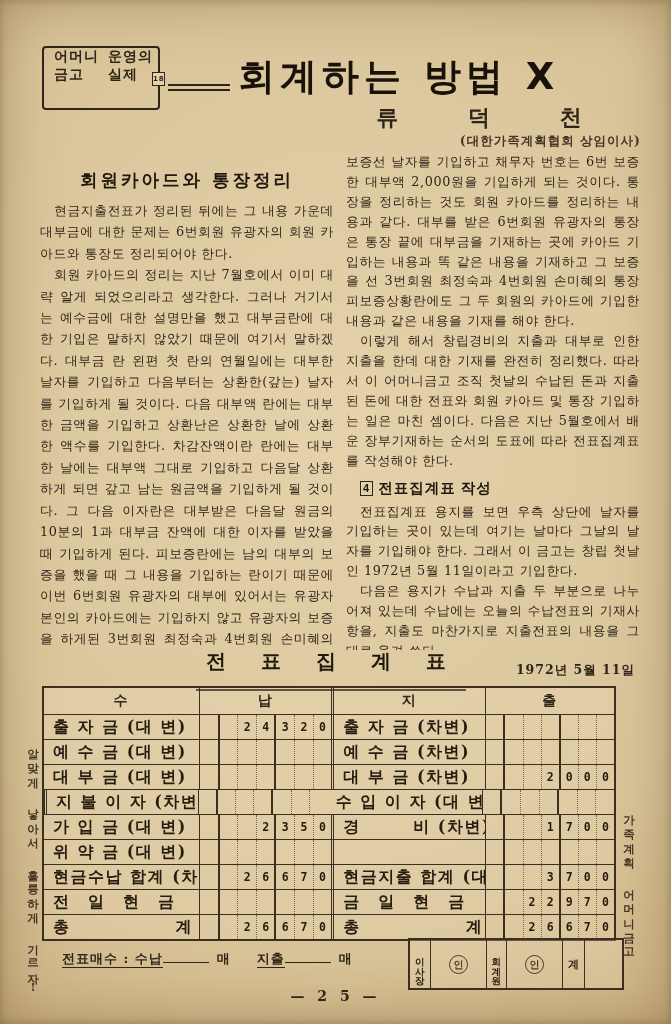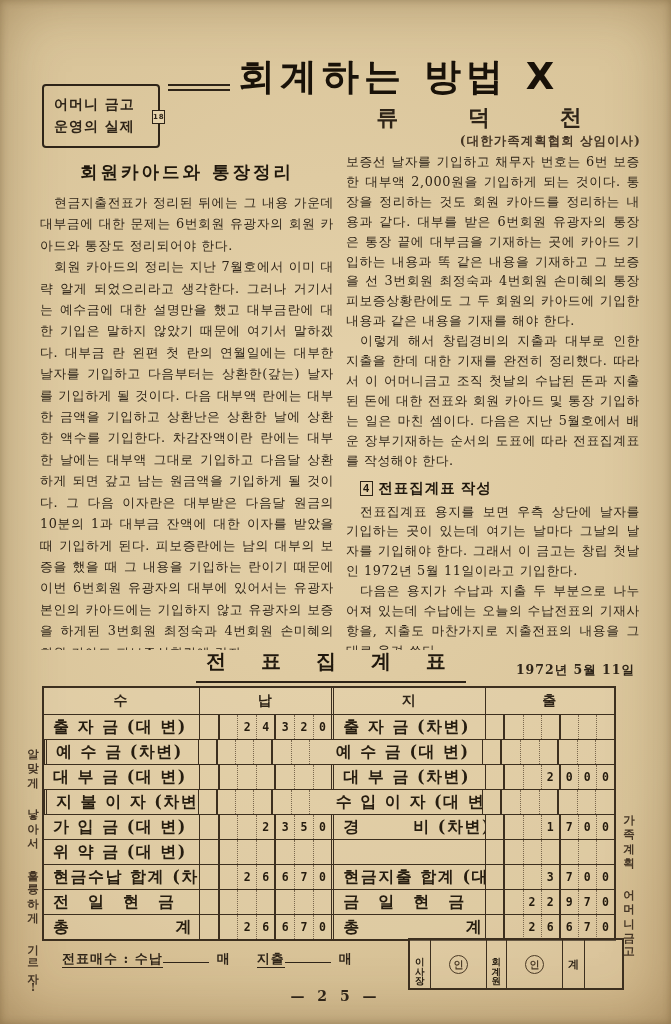--- a/index.html
+++ b/index.html
@@ -22,24 +22,24 @@
     background:
       radial-gradient(ellipse 120% 90% at 50% 42%, var(--paper-hi) 0%, var(--paper) 55%, var(--paper-lo) 100%);
     box-shadow:inset 0 0 60px rgba(90,60,20,.35), inset 0 0 8px rgba(60,40,10,.3);
   }
 
   
   .masthead{position:absolute;left:0;top:0;width:100%;height:150px;}
   .badge{
     position:absolute;left:42px;top:46px;width:118px;height:64px;
     border:2.5px solid var(--ink);border-radius:4px;
-    display:flex;flex-direction:column;justify-content:center;gap:4px;
+    display:flex;justify-content:center;gap:4px;
     padding-left:10px;
     font-family:"DejaVu Sans","Liberation Sans",sans-serif;
-    font-weight:bold;font-size:14px;letter-spacing:1px;color:var(--ink);margin-top:38px;
+    font-weight:bold;font-size:14px;letter-spacing:1px;color:var(--ink);
   }
   .badge-num{
     position:absolute;right:-7px;top:24px;width:13px;height:14px;
     border:1.5px solid var(--ink);background:var(--paper-hi);
     font-size:7px;line-height:12px;text-align:center;font-weight:bold;
   }
   .dbl-rule{
     position:absolute;left:168px;top:84px;width:62px;height:7px;
     border-top:2px solid var(--ink);border-bottom:2px solid var(--ink);
   }
@@ -60,21 +60,21 @@
   }
 
   
   .columns{
     position:absolute;left:40px;top:152px;width:600px;height:498px;
     display:flex;gap:12px;overflow:hidden;
   }
   .col{width:294px;overflow:hidden;}
   .col-heading{
     text-align:center;font-size:17.5px;font-weight:bold;letter-spacing:3px;
-    margin:8px 0 8px 0;color:#20180d;
+    margin:16px 0 8px 0;color:#20180d;
     font-family:"DejaVu Sans","Liberation Sans",sans-serif;
   }
   .col p{
     font-size:12.8px;line-height:21.4px;letter-spacing:.6px;
     text-align:justify;color:var(--ink);
   }
   .col.right p{line-height:19.9px;}
   .col p.indent{text-indent:1.1em;}
   .sub-heading{
     font-size:14.5px;font-weight:bold;margin:8px 0 4px 14px;
@@ -84,21 +84,21 @@
   .boxed-num{
     display:inline-block;border:1.4px solid var(--ink);padding:0 2px;
     font-size:11px;line-height:13px;vertical-align:1px;margin-right:5px;
   }
 
   
   .table-section{position:absolute;left:0;top:646px;width:671px;}
   .table-title{
     position:absolute;left:196px;top:2px;
     font-size:20px;font-weight:bold;letter-spacing:14px;
-    border-bottom:2.2px solid var(--ink);padding:0 6px 6px 10px;color:#20180d;
+    border-bottom:2.2px solid var(--ink);padding:0 6px 14px 10px;color:#20180d;
     white-space:nowrap;
   }
   .table-date{
     position:absolute;right:36px;top:16px;font-size:12.5px;letter-spacing:1px;font-weight:bold;
   }
   .sum-table{
     position:absolute;left:42px;top:40px;width:574px;
     border:2.4px solid var(--line);
     background:rgba(240,225,190,.25);
   }
@@ -234,34 +234,34 @@
                 <span class="dcell grp"></span>
                 <span class="dcell"></span>
                 <span class="dcell"></span>
                 <span class="dcell grp"></span>
                 <span class="dcell"></span>
                 <span class="dcell"></span>
               </div>
             </div>
           </div>
           <div class="t-row">
+            <div class="half l">
+              <span class="t-label">예 수 금 (대 변)</span>
+              <div class="digits">
+                <span class="dcell"></span>
+                <span class="dcell grp"></span>
+                <span class="dcell"></span>
+                <span class="dcell"></span>
+                <span class="dcell grp"></span>
+                <span class="dcell"></span>
+                <span class="dcell"></span>
+              </div>
+            </div>
             <div class="half r">
               <span class="t-label">예 수 금 (차변)</span>
-              <div class="digits">
-                <span class="dcell"></span>
-                <span class="dcell grp"></span>
-                <span class="dcell"></span>
-                <span class="dcell"></span>
-                <span class="dcell grp"></span>
-                <span class="dcell"></span>
-                <span class="dcell"></span>
-              </div>
-            </div>
-            <div class="half l">
-              <span class="t-label">예 수 금 (대 변)</span>
               <div class="digits">
                 <span class="dcell"></span>
                 <span class="dcell grp"></span>
                 <span class="dcell"></span>
                 <span class="dcell"></span>
                 <span class="dcell grp"></span>
                 <span class="dcell"></span>
                 <span class="dcell"></span>
               </div>
             </div>

